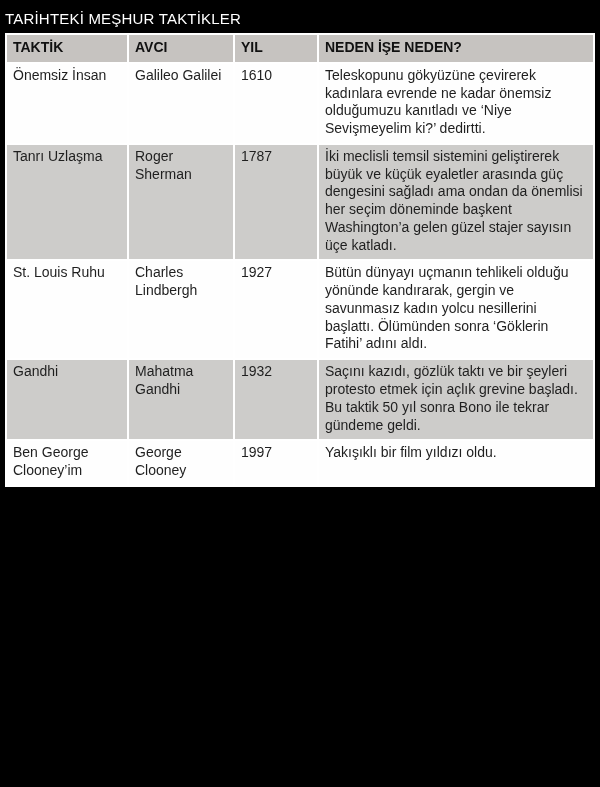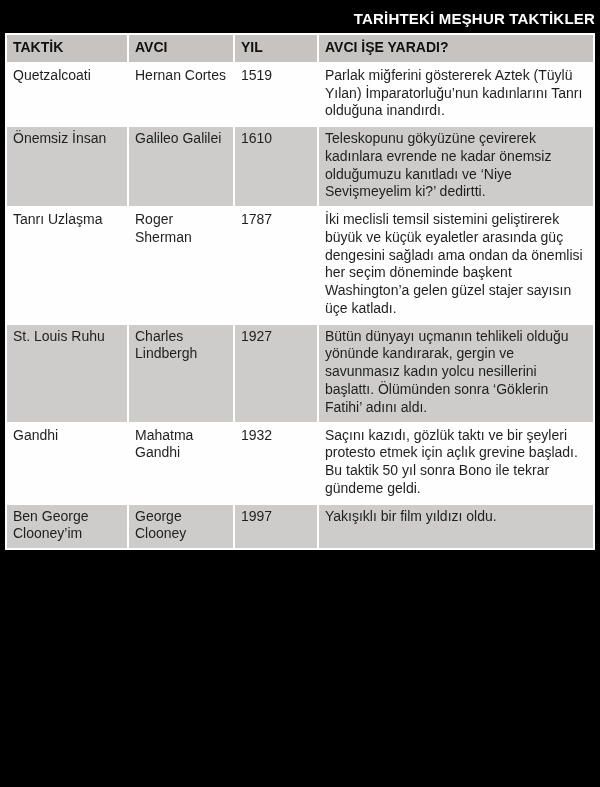--- a/index.html
+++ b/index.html
@@ -14,24 +14,24 @@
   .frame {
     box-sizing: border-box;
     width: 600px;
     min-height: 787px;
     background: var(--frame, #000000);
     padding: 5px 5px 8px 5px;
   }
   .title-bar {
     height: 28px;
     line-height: 28px;
-    text-align: right;
+    text-align: left;
     color: var(--title-text, #ffffff);
     font-size: 15px;
-    font-weight: bold;
+    font-weight: normal;
     letter-spacing: 0.2px;
     background: var(--frame, #000000);
   }
   table.tactics {
     width: 100%;
     border-collapse: separate;
     border-spacing: 2px;
     background: #ffffff; 
     table-layout: fixed;
   }
@@ -69,30 +69,24 @@
       <col class="c-taktik">
       <col class="c-avci">
       <col class="c-yil">
       <col class="c-neden">
     </colgroup>
     <thead>
       <tr>
         <th>TAKTİK</th>
         <th>AVCI</th>
         <th>YIL</th>
-        <th>AVCI İŞE YARADI?</th>
+        <th>NEDEN İŞE NEDEN?</th>
       </tr>
     </thead>
     <tbody>
-        <tr>
-          <td>Quetzalcoati</td>
-          <td>Hernan Cortes</td>
-          <td>1519</td>
-          <td>Parlak miğferini göstererek Aztek (Tüylü Yılan) İmparatorluğu’nun kadınlarını Tanrı olduğuna inandırdı.</td>
-        </tr>
         <tr>
           <td>Önemsiz İnsan</td>
           <td>Galileo Galilei</td>
           <td>1610</td>
           <td>Teleskopunu gökyüzüne çevirerek kadınlara evrende ne kadar önemsiz olduğumuzu kanıtladı ve ‘Niye Sevişmeyelim ki?’ dedirtti.</td>
         </tr>
         <tr>
           <td>Tanrı Uzlaşma</td>
           <td>Roger Sherman</td>
           <td>1787</td>

